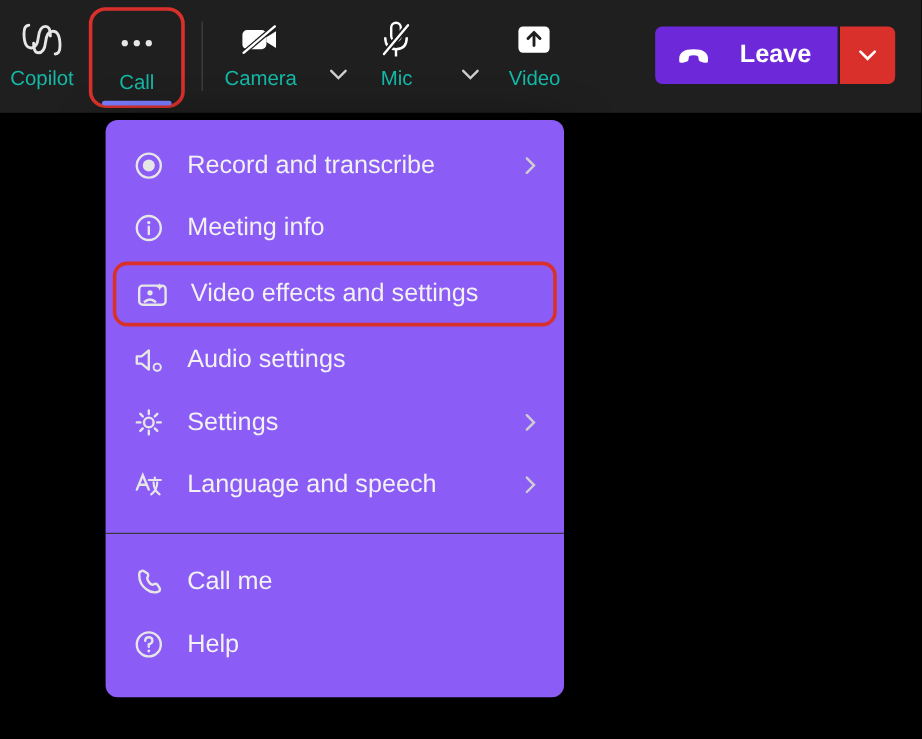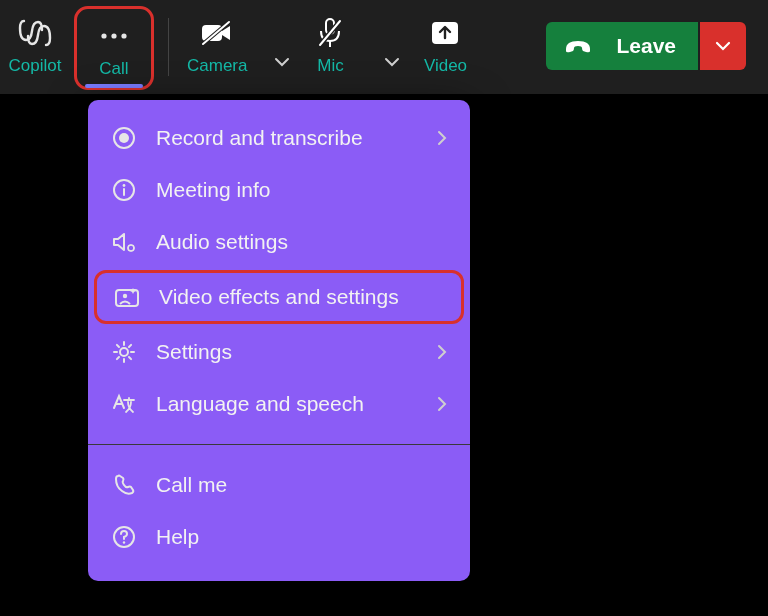--- a/index.html
+++ b/index.html
@@ -83,21 +83,21 @@
   .spacer { flex: 1; }
   .leave-wrap {
     display: flex;
     align-items: center;
     padding-top: 22px;
     padding-right: 14px;
   }
   .leave-btn {
     display: flex;
     align-items: center;
-    background: #15803d;
+    background: #6d28d9;
     color: #fff;
     height: 48px;
     border: none;
     border-radius: 6px 0 0 6px;
     padding: 0 22px 0 18px;
     font-size: 21px;
     font-weight: 600;
     cursor: pointer;
     gap: 24px;
   }
@@ -277,45 +277,45 @@
     <div class="mi-icon">
       <svg width="24" height="24" viewBox="0 0 24 24">
           <circle cx="12" cy="12" r="10" stroke="#e6e6e6" stroke-width="2" fill="none"></circle>
           <circle cx="12" cy="7.5" r="1.4" fill="#e6e6e6"></circle>
           <line x1="12" y1="11" x2="12" y2="17" stroke="#e6e6e6" stroke-width="2" stroke-linecap="round"></line>
         </svg>
     </div>
     <div class="mi-label">Meeting info</div>
   </div>
 
-  <div class="menu-item">
-    <div class="mi-icon">
-      <svg width="26" height="24" viewBox="0 0 26 24">
-        <path d="M3 9 L7 9 L13 4 L13 20 L7 15 L3 15 Z" stroke="#e6e6e6" stroke-width="2" fill="none" stroke-linejoin="round"></path>
-        <circle cx="20" cy="18" r="3" stroke="#e6e6e6" stroke-width="1.6" fill="none"></circle>
-        <path d="M20 14.5 L20 15.5 M20 20.5 L20 21.5 M16.5 18 L17.5 18 M22.5 18 L23.5 18 M17.5 15.5 L18.2 16.2 M21.8 19.8 L22.5 20.5 M17.5 20.5 L18.2 19.8 M21.8 16.2 L22.5 15.5" stroke="#e6e6e6" stroke-width="1.4"></path>
-      </svg>
-    </div>
-    <div class="mi-label">Audio settings</div>
-  </div>
-
   <div class="menu-item highlight">
     <div class="mi-icon">
       <svg width="26" height="22" viewBox="0 0 26 22">
         <rect x="2" y="4" width="22" height="16" rx="3" stroke="#e6e6e6" stroke-width="2" fill="none"></rect>
         <circle cx="11" cy="10" r="2.2" fill="#e6e6e6"></circle>
         <path d="M6 18 Q11 13 16 18" stroke="#e6e6e6" stroke-width="2" fill="none"></path>
         <path d="M19 2 L20 4 L22 5 L20 6 L19 8 L18 6 L16 5 L18 4 Z" fill="#e6e6e6"></path>
       </svg>
     </div>
     <div class="mi-label">Video effects and settings</div>
   </div>
 
   <div class="menu-item">
     <div class="mi-icon">
+      <svg width="26" height="24" viewBox="0 0 26 24">
+        <path d="M3 9 L7 9 L13 4 L13 20 L7 15 L3 15 Z" stroke="#e6e6e6" stroke-width="2" fill="none" stroke-linejoin="round"></path>
+        <circle cx="20" cy="18" r="3" stroke="#e6e6e6" stroke-width="1.6" fill="none"></circle>
+        <path d="M20 14.5 L20 15.5 M20 20.5 L20 21.5 M16.5 18 L17.5 18 M22.5 18 L23.5 18 M17.5 15.5 L18.2 16.2 M21.8 19.8 L22.5 20.5 M17.5 20.5 L18.2 19.8 M21.8 16.2 L22.5 15.5" stroke="#e6e6e6" stroke-width="1.4"></path>
+      </svg>
+    </div>
+    <div class="mi-label">Audio settings</div>
+  </div>
+
+  <div class="menu-item">
+    <div class="mi-icon">
       <svg width="24" height="24" viewBox="0 0 24 24">
         <circle cx="12" cy="12" r="4" stroke="#e6e6e6" stroke-width="2" fill="none"></circle>
         <path d="M12 2 L12 5 M12 19 L12 22 M2 12 L5 12 M19 12 L22 12 M4.9 4.9 L7 7 M17 17 L19.1 19.1 M4.9 19.1 L7 17 M17 7 L19.1 4.9" stroke="#e6e6e6" stroke-width="2" stroke-linecap="round"></path>
       </svg>
     </div>
     <div class="mi-label">Settings</div>
     <div class="mi-chevron">
       <svg width="12" height="18" viewBox="0 0 12 18">
           <path d="M3 3 L9 9 L3 15" stroke="#cfcfcf" stroke-width="2" fill="none" stroke-linecap="round"></path>
         </svg>

